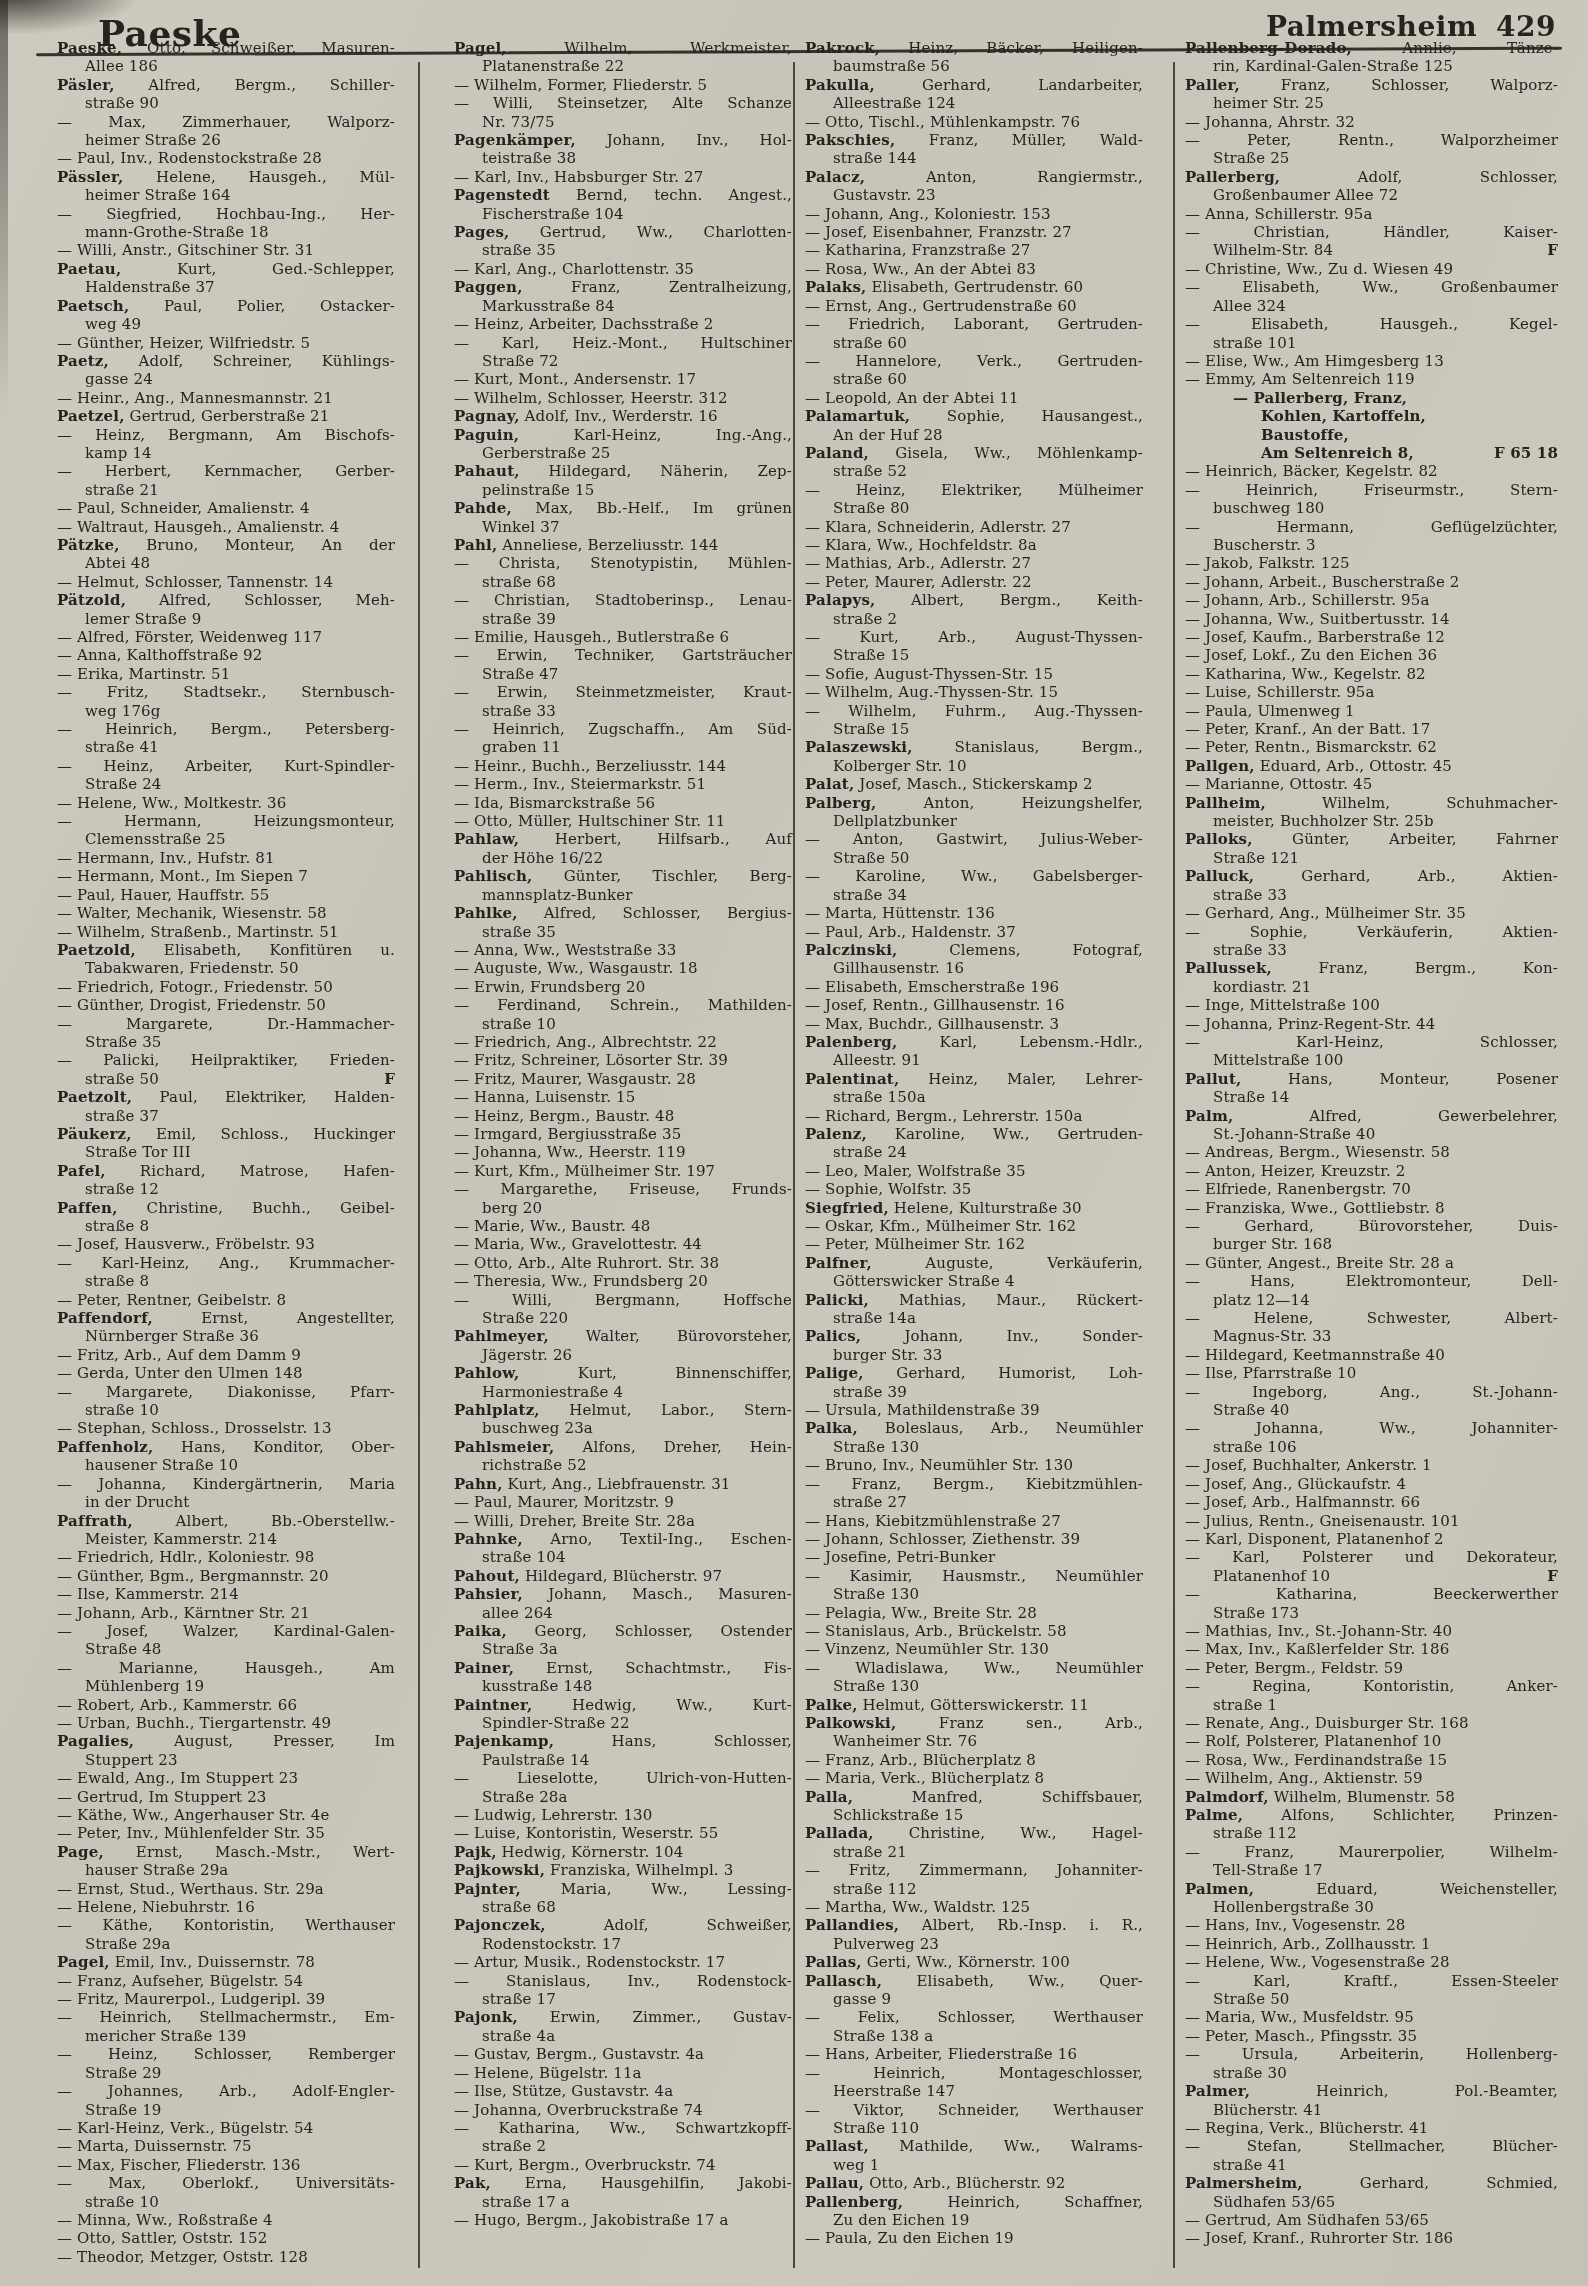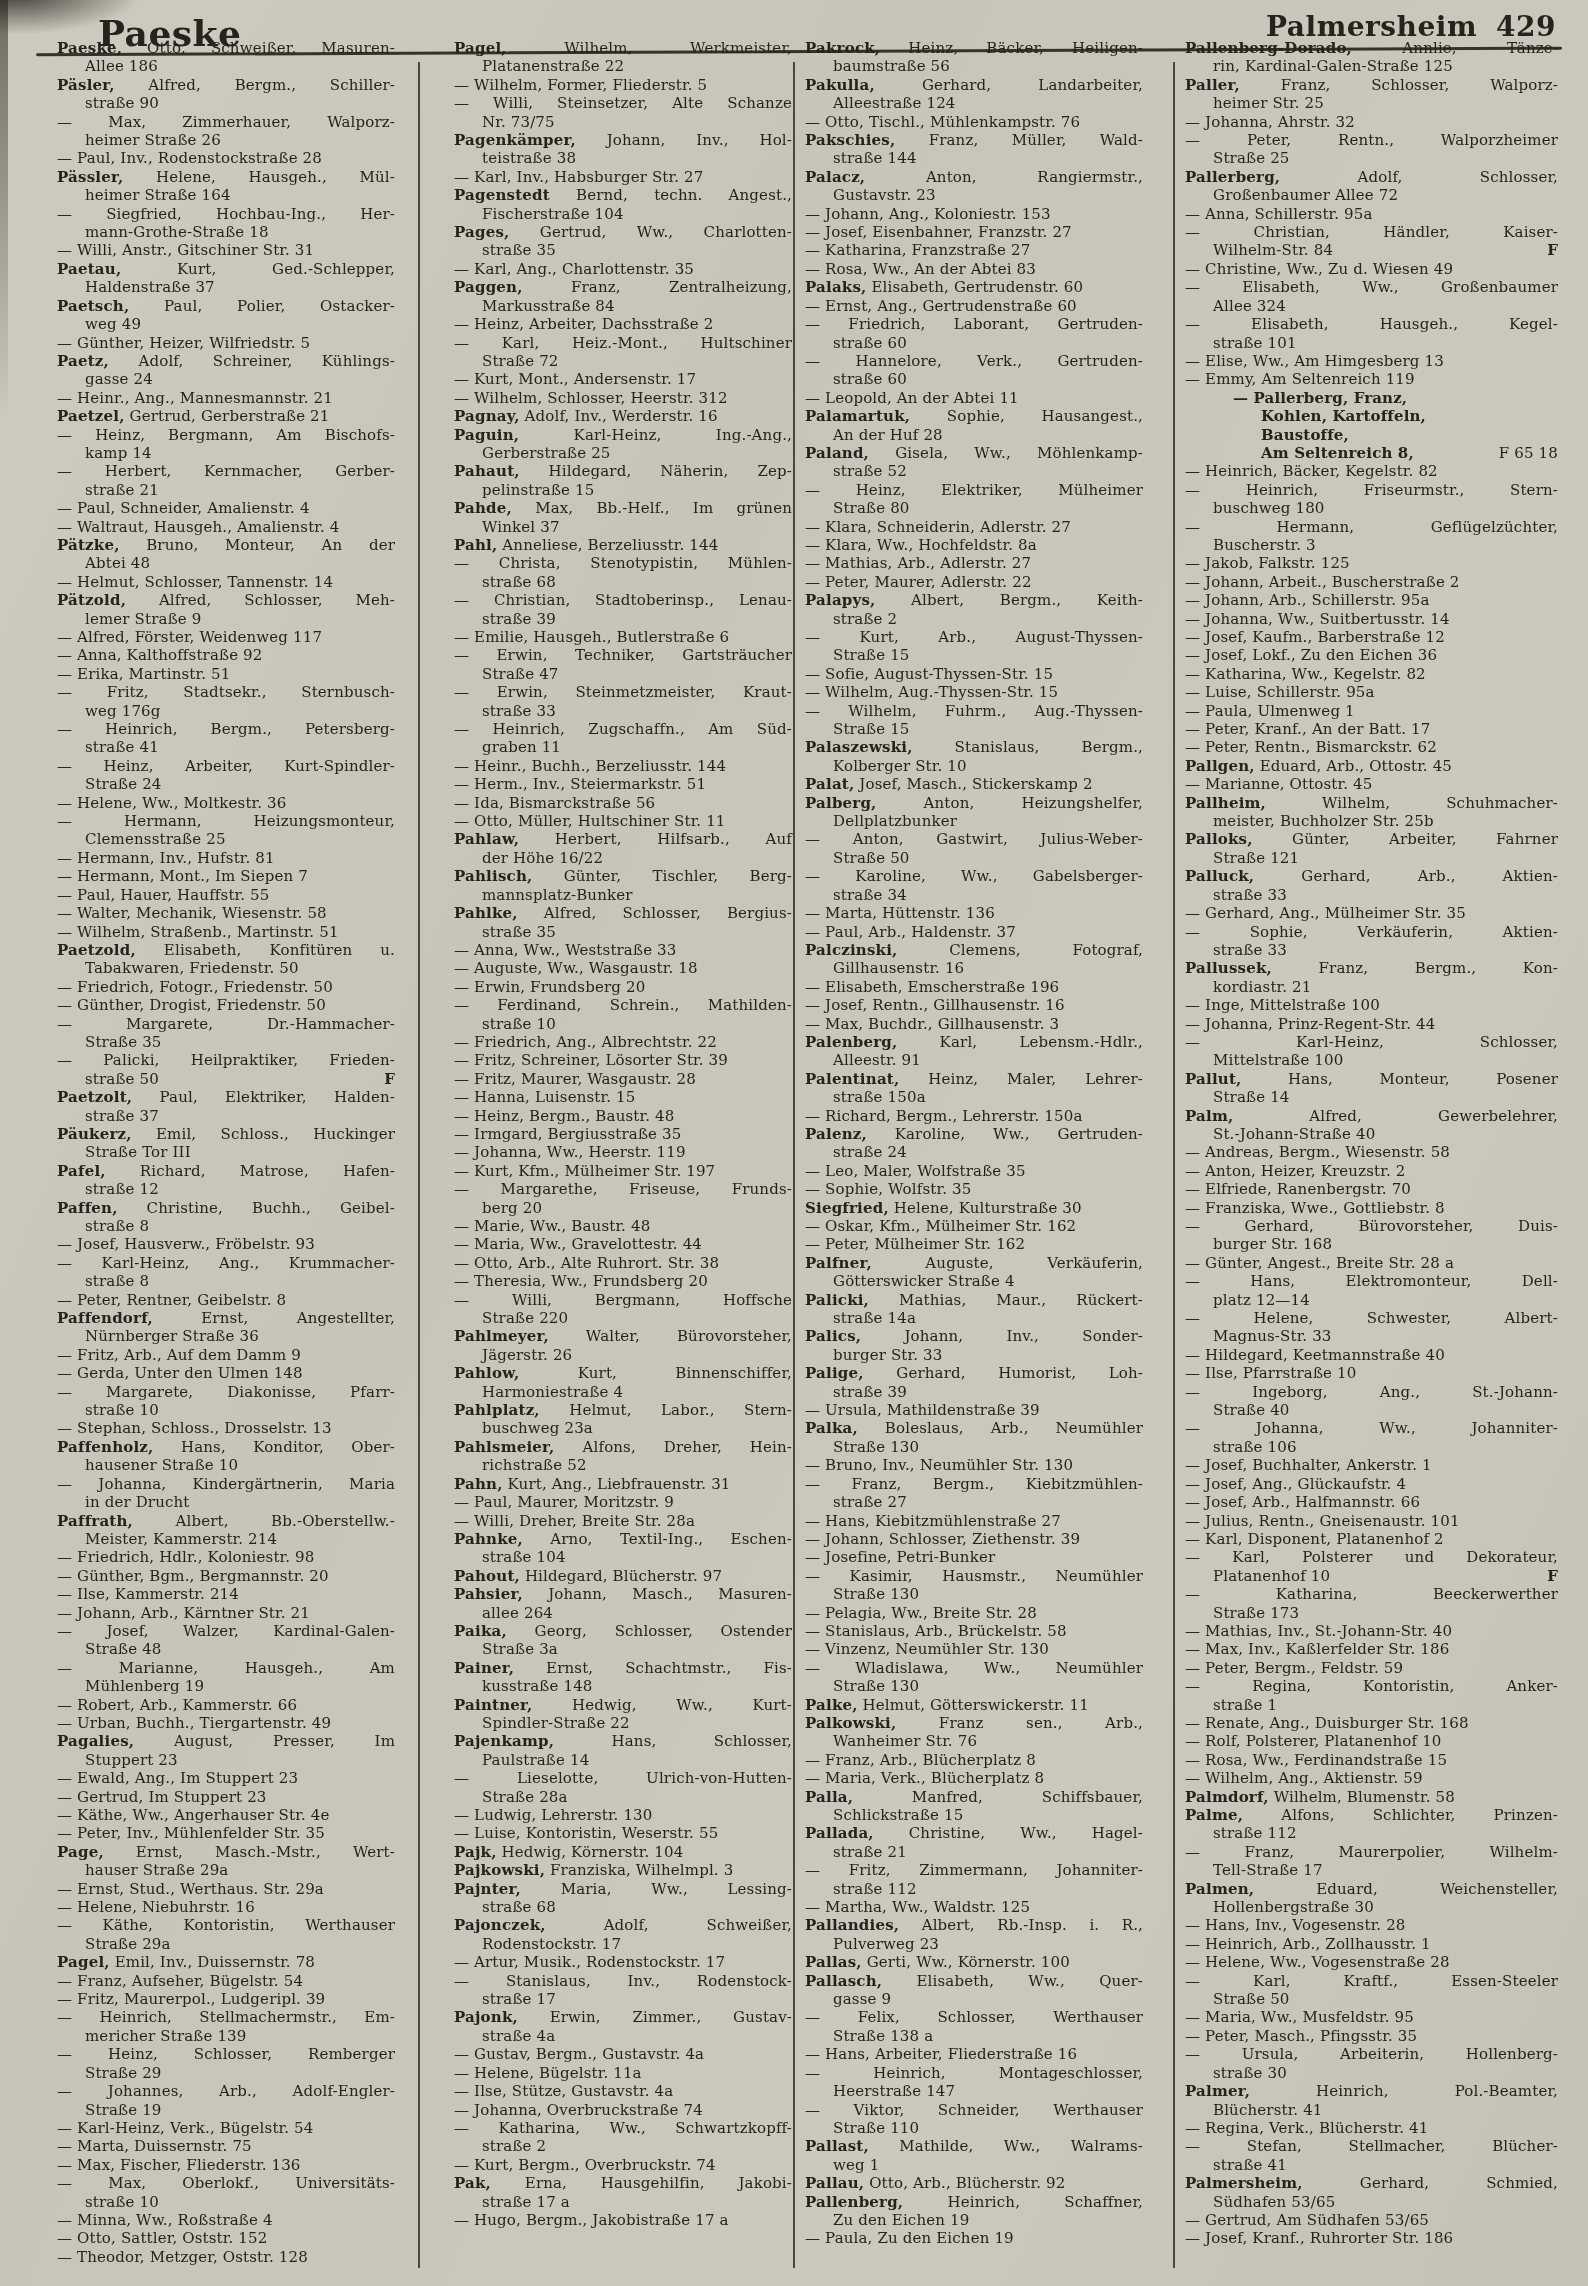--- a/index.html
+++ b/index.html
@@ -437,21 +437,21 @@
       <div class="ln jst">— Elisabeth, Hausgeh., Kegel-</div>
       <div class="ln ind">straße 101</div>
       <div class="ln">— Elise, Ww., Am Himgesberg 13</div>
       <div class="ln">— Emmy, Am Seltenreich 119</div>
       <div class="ln ballt">— Pallerberg, Franz,</div>
       <div class="ln ind ballt">Kohlen, Kartoffeln,</div>
       <div class="ln ind ballt">Baustoffe,</div>
       <div class="ln ind ballt tabline">
         <span>Am Seltenreich 8,</span>
         <span class="fill"></span>
-        <span style="font-weight: normal;">F 65 18</span>
+        <span style="font-weight: bold;">F 65 18</span>
       </div>
       <div class="ln">— Heinrich, Bäcker, Kegelstr. 82</div>
       <div class="ln jst">— Heinrich, Friseurmstr., Stern-</div>
       <div class="ln ind">buschweg 180</div>
       <div class="ln jst">— Hermann, Geflügelzüchter,</div>
       <div class="ln ind">Buscherstr. 3</div>
       <div class="ln">— Jakob, Falkstr. 125</div>
       <div class="ln">— Johann, Arbeit., Buscherstraße 2</div>
       <div class="ln">— Johann, Arb., Schillerstr. 95a</div>
       <div class="ln">— Johanna, Ww., Suitbertusstr. 14</div>

